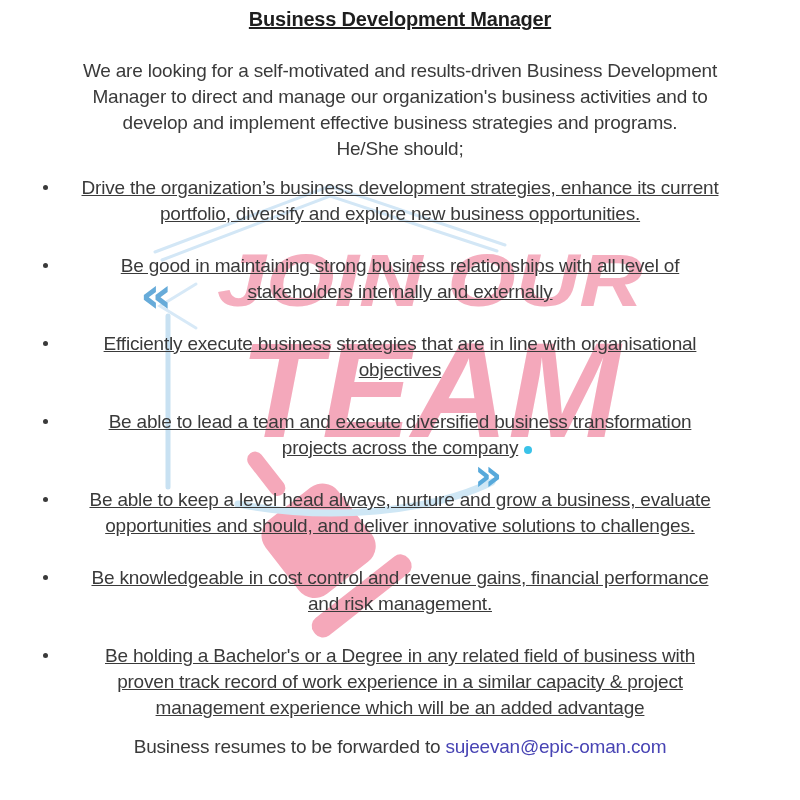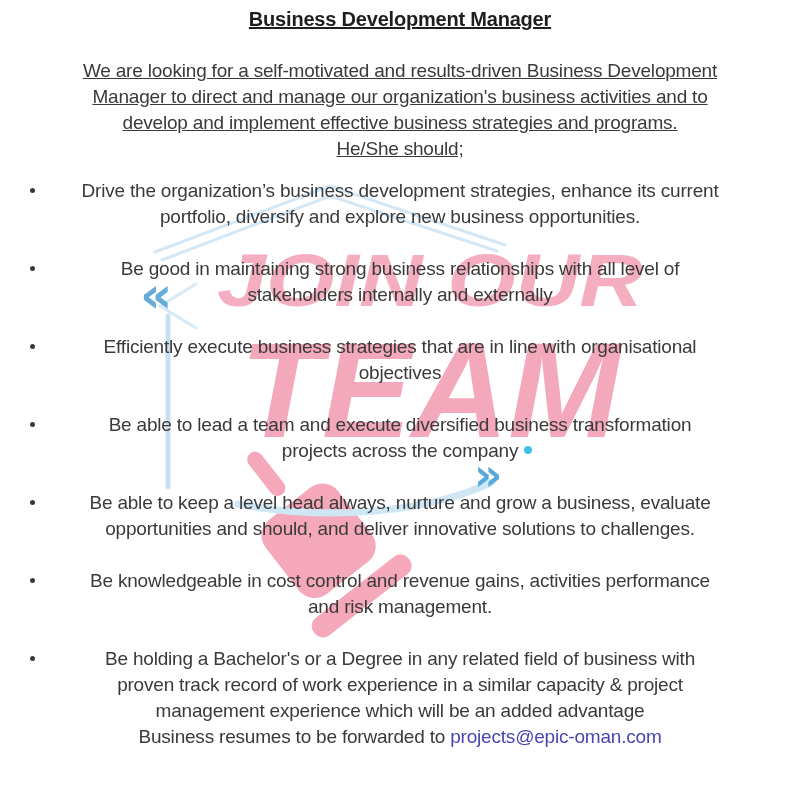--- a/index.html
+++ b/index.html
@@ -39,28 +39,28 @@
   }
   .title {
     font-size: 20px;
     line-height: 26px;
     font-weight: bold;
     color: #1e1e1e;
     margin: 6px 0 26px 0;
     text-decoration: underline;
   }
   .intro {
-    margin: 16px;
+    margin: 0;
     white-space: pre-line;
-    text-decoration: underline;
   }
   .bullet-list {
     list-style: none;
-    margin: 0;
+    margin: 13px;
     padding: 0;
+    text-decoration: underline;
   }
   .bullet-list li {
     position: relative;
     margin: 0 0 26px 0;
   }
   .bullet-list li:last-child { margin-bottom: 0; }
   .dot {
     position: absolute;
     left: 2px;
     top: 10px;
@@ -142,28 +142,28 @@
         <span class="li-text">Be able to lead a team and execute diversified business transformation
 projects across the company</span>
       </li>
       <li>
         <span class="dot"></span>
         <span class="li-text">Be able to keep a level head always, nurture and grow a business, evaluate
 opportunities and should, and deliver innovative solutions to challenges.</span>
       </li>
       <li>
         <span class="dot"></span>
-        <span class="li-text">Be knowledgeable in cost control and revenue gains, activities performance
+        <span class="li-text">Be knowledgeable in cost control and revenue gains, financial performance
 and risk management.</span>
       </li>
       <li>
         <span class="dot"></span>
         <span class="li-text">Be holding a Bachelor's or a Degree in any related field of business with
 proven track record of work experience in a similar capacity &amp; project
 management experience which will be an added advantage</span>
       </li>
     </ul>
 
     <p class="closing">
-      <span>Business resumes to be forwarded to </span><a class="email">projects@epic-oman.com</a>
+      <span>Business resumes to be forwarded to </span><a class="email">sujeevan@epic-oman.com</a>
     </p>
   </div>
 </div>
 
 </body></html>

